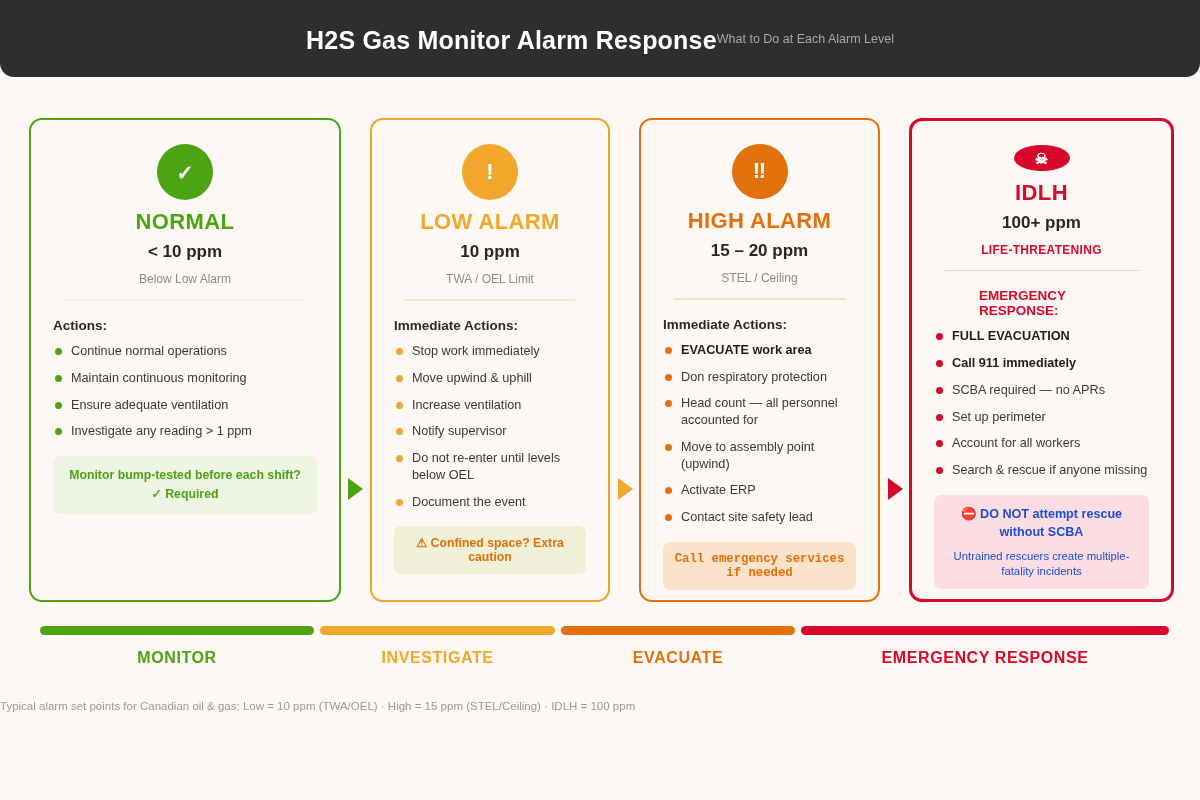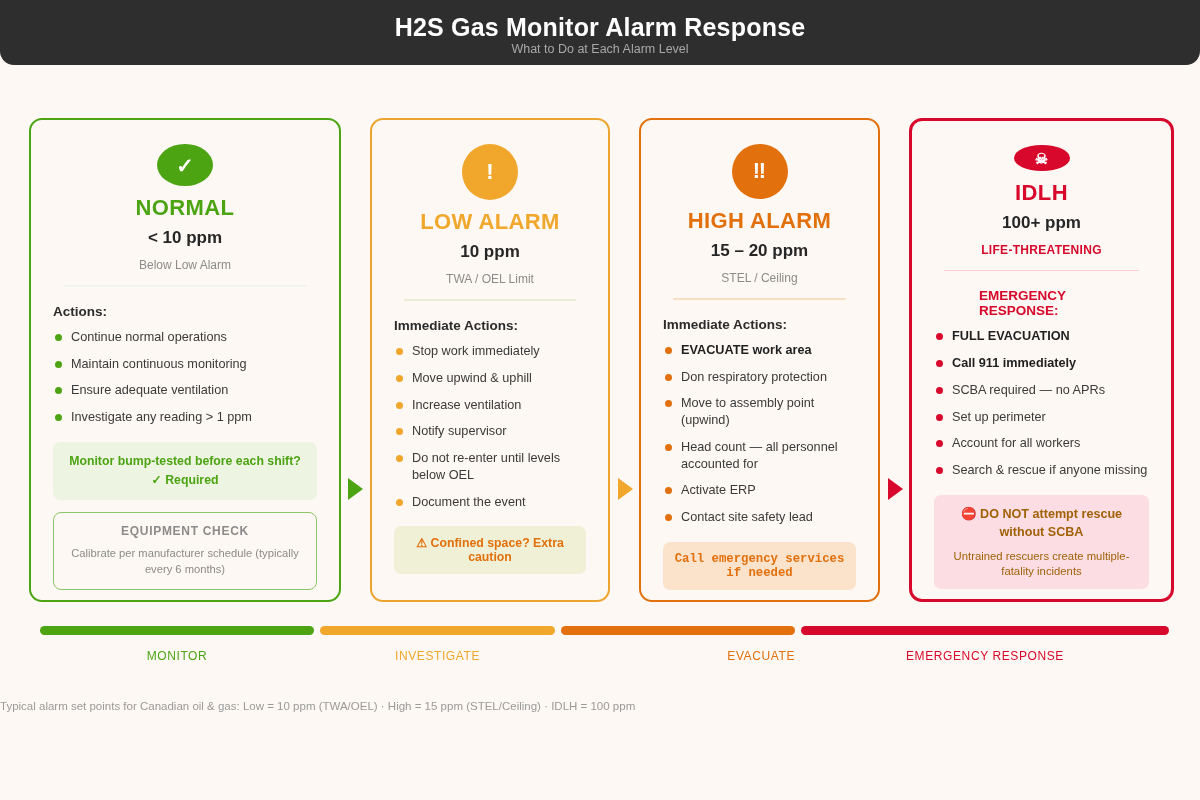--- a/index.html
+++ b/index.html
@@ -6,24 +6,24 @@
   html, body {
     width: 1200px; height: 800px;
     background: #fdf8f3;
     font-family: "Liberation Sans", sans-serif;
     overflow: hidden;
   }
   .page { position: relative; width: 1200px; height: 800px; background: #fdf8f3; }
 
   
   .header {
-    position: absolute; left: 0; top: 0; width: 1200px; height: 65px;
+    position: absolute; left: 0; top: 0; width: 1200px; height: 77px;
     background: #2e2e2e;
     border-radius: 0 0 14px 14px;
-    display: flex; flex-direction: column; align-items: center; justify-content: center;
+    display: flex; flex-direction: row; align-items: center; justify-content: center;
   }
   .header-title {
     color: #ffffff; font-size: 25px; font-weight: bold; letter-spacing: .2px;
     margin-top: 4px;
   }
   .header-sub {
     color: #a8a8a8; font-size: 12.5px; 
   }
 
   
@@ -101,21 +101,21 @@
   .c4 ul.action-list li::before { background: #d7082c; }
   ul.action-list li.strong { font-weight: bold; color: #1f1f1f; }
 
   .callout {
     border-radius: 7px; padding: 10px 10px; margin-top: 6px;
     text-align: center;
   }
   .callout.c-green { background: #eef4e2; color: #4ca413; font-weight: bold; font-size: 12.3px; line-height: 1.55; }
   .callout.c-amber { background: #eff0d5; color: #e2700c; font-weight: bold; font-size: 12.3px; }
   .callout.c-orange{ background: #fbe2cb; color: #e2700c; font-weight: bold; font-size: 12.3px; font-family: Liberation Mono, monospace; }
-  .callout.c-red   { background: #fbdde3; color: #a16207; font-weight: bold; font-size: 12.6px; line-height: 1.45; }
+  .callout.c-red   { background: #fbdde3; color: #1d4ed8; font-weight: bold; font-size: 12.6px; line-height: 1.45; }
   .callout-sub { font-weight: normal; font-size: 11.3px; margin-top: 7px; line-height: 1.35; }
 
   .equip-box {
     border: 1px solid #8dc46a; border-radius: 8px; padding: 11px 10px 12px 10px;
     margin-top: 12px; text-align: center;
   }
   .equip-title { font-size: 12px; font-weight: bold; color: #8b8b8b; letter-spacing: .7px; }
   .equip-body { font-size: 11.2px; color: #8b8b8b; margin-top: 8px; line-height: 1.38; }
 
   
@@ -128,26 +128,26 @@
   .arrow.a3 { left: 888px; border-left: 15px solid #d7082c; }
 
   
   .prog { position: absolute; left: 0; top: 626px; width: 1200px; height: 46px; }
   .prog-seg { position: absolute; top: 0; height: 9px; border-radius: 5px; }
   .prog-seg.s1 { left: 40px;  width: 274px; background: #4ca413; }
   .prog-seg.s2 { left: 320px; width: 235px; background: #f0a72c; }
   .prog-seg.s3 { left: 561px; width: 234px; background: #e2700c; }
   .prog-seg.s4 { left: 801px; width: 368px; background: #d7082c; }
   .prog-lbl {
-    position: absolute; top: 23px; font-size: 12px; font-weight: normal; letter-spacing: .6px;
+    position: absolute; top: 23px; font-size: 16px; font-weight: bold; letter-spacing: .6px;
     text-align: center;
   }
   .prog-lbl.l1 { left: 40px;  width: 274px; color: #4ca413; }
   .prog-lbl.l2 { left: 320px; width: 235px; color: #f0a72c; }
-  .prog-lbl.l3 { left: 561px; width: 234px; color: #e2700c; text-align: right; }
+  .prog-lbl.l3 { left: 561px; width: 234px; color: #e2700c; }
   .prog-lbl.l4 { left: 801px; width: 368px; color: #d7082c; }
 
   
   .footer {
     position: absolute; left: 0; top: 700px; width: 1200px;
     font-size: 11.5px; color: #9a9a9a;
   }
 </style>
 </head>
 <body>
@@ -170,24 +170,20 @@
       <div class="level-note">Below Low Alarm</div>
       <div class="divider"></div>
       <div class="actions-head">Actions:</div>
       <ul class="action-list">
         <li>Continue normal operations</li>
         <li>Maintain continuous monitoring</li>
         <li>Ensure adequate ventilation</li>
         <li>Investigate any reading &gt; 1 ppm</li>
       </ul>
       <div class="callout c-green">Monitor bump-tested before each shift? ✓ Required</div>
-      <div class="equip-box">
-        <div class="equip-title">EQUIPMENT CHECK</div>
-        <div class="equip-body">Calibrate per manufacturer schedule (typically every 6 months)</div>
-      </div>
     </div>
 
     <div class="card c2">
       <div class="badge amber">
         <span class="badge-glyph">!</span>
       </div>
       <div class="level-name">LOW ALARM</div>
       <div class="level-ppm">10 ppm</div>
       <div class="level-note">TWA / OEL Limit</div>
       <div class="divider"></div>
@@ -208,22 +204,22 @@
         <span class="badge-glyph">‼</span>
       </div>
       <div class="level-name">HIGH ALARM</div>
       <div class="level-ppm">15 – 20 ppm</div>
       <div class="level-note">STEL / Ceiling</div>
       <div class="divider"></div>
       <div class="actions-head">Immediate Actions:</div>
       <ul class="action-list">
         <li class="strong">EVACUATE work area</li>
         <li>Don respiratory protection</li>
+        <li>Head count — all personnel accounted for</li>
         <li>Move to assembly point (upwind)</li>
-        <li>Head count — all personnel accounted for</li>
         <li>Activate ERP</li>
         <li>Contact site safety lead</li>
       </ul>
       <div class="callout c-orange">Call emergency services if needed</div>
     </div>
 
     <div class="card c4">
       <div class="badge red">
         <span class="badge-glyph skull">☠</span>
       </div>

